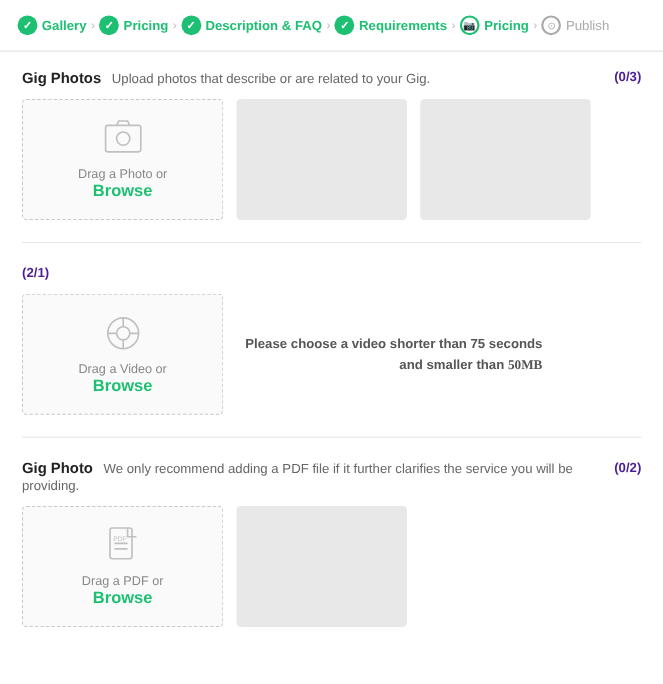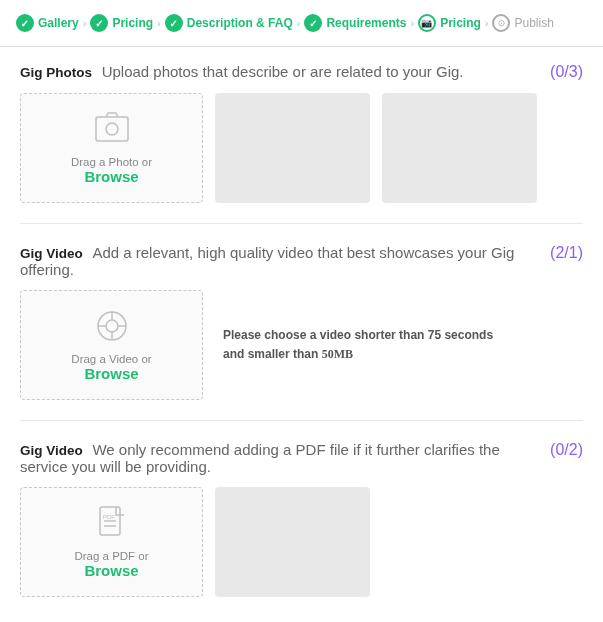--- a/index.html
+++ b/index.html
@@ -83,27 +83,28 @@
       justify-content: space-between;
       align-items: flex-start;
       margin-bottom: 12px;
     }
     .section-title {
       font-size: 13.5px;
       font-weight: bold;
       color: #222;
     }
     .section-desc {
-      font-size: 15px;
+      font-size: 12px;
       color: #666;
       margin-left: 6px;
     }
     .section-counter {
-      font-size: 16px;
-      color: #8b5cf6;
+      font-size: 12px;
+      color: #4c1d95;
+      font-weight: bold;
     }
 
     
     .upload-row {
       display: flex;
       gap: 12px;
       align-items: flex-start;
     }
 
     .upload-box {
@@ -145,20 +146,21 @@
     
     .video-upload-row {
       display: flex;
       gap: 20px;
       align-items: center;
     }
     .video-info {
       font-size: 12px;
       color: #555;
       line-height: 1.6;
+      text-align: right;
     }
     .video-info span {
       font-weight: bold;
     }
 
     
     .icon-photo svg, .icon-video svg, .icon-pdf svg {
       width: 36px;
       height: 36px;
       fill: none;
@@ -231,24 +233,20 @@
         <a class="upload-browse">Browse</a>
       </div>
 
       <div class="upload-box-placeholder"></div>
       <div class="upload-box-placeholder"></div>
     </div>
   </div>
 
   <div class="section">
     <div class="section-header">
-      <div>
-        <span class="section-title">Gig Video</span>
-        <span class="section-desc">Add a relevant, high quality video that best showcases your Gig offering.</span>
-      </div>
       <span class="section-counter">(2/1)</span>
     </div>
     <div class="video-upload-row">
       <div class="upload-box">
         <div class="upload-icon icon-video">
           <svg viewBox="0 0 36 36">
             <circle cx="18" cy="18" r="14"></circle>
             <circle cx="18" cy="18" r="6"></circle>
             <line x1="18" y1="4" x2="18" y2="12"></line>
             <line x1="18" y1="24" x2="18" y2="32"></line>
@@ -263,21 +261,21 @@
         <span>Please choose a video shorter than 75 seconds</span><br>
         <span>and smaller than</span>
         <span style="font-weight:bold;font-family:Liberation Serif, serif;">50MB</span>
       </div>
     </div>
   </div>
 
   <div class="section" style="border-bottom:none;">
     <div class="section-header">
       <div>
-        <span class="section-title">Gig Video</span>
+        <span class="section-title">Gig Photo</span>
         <span class="section-desc">We only recommend adding a PDF file if it further clarifies the service you will be providing.</span>
       </div>
       <span class="section-counter">(0/2)</span>
     </div>
     <div class="upload-row">
       <div class="upload-box">
         <div class="upload-icon icon-pdf">
           <svg viewBox="0 0 36 36">
             <rect x="6" y="2" width="20" height="28" rx="2" ry="2"></rect>
             <path d="M22 2v8h8"></path>

